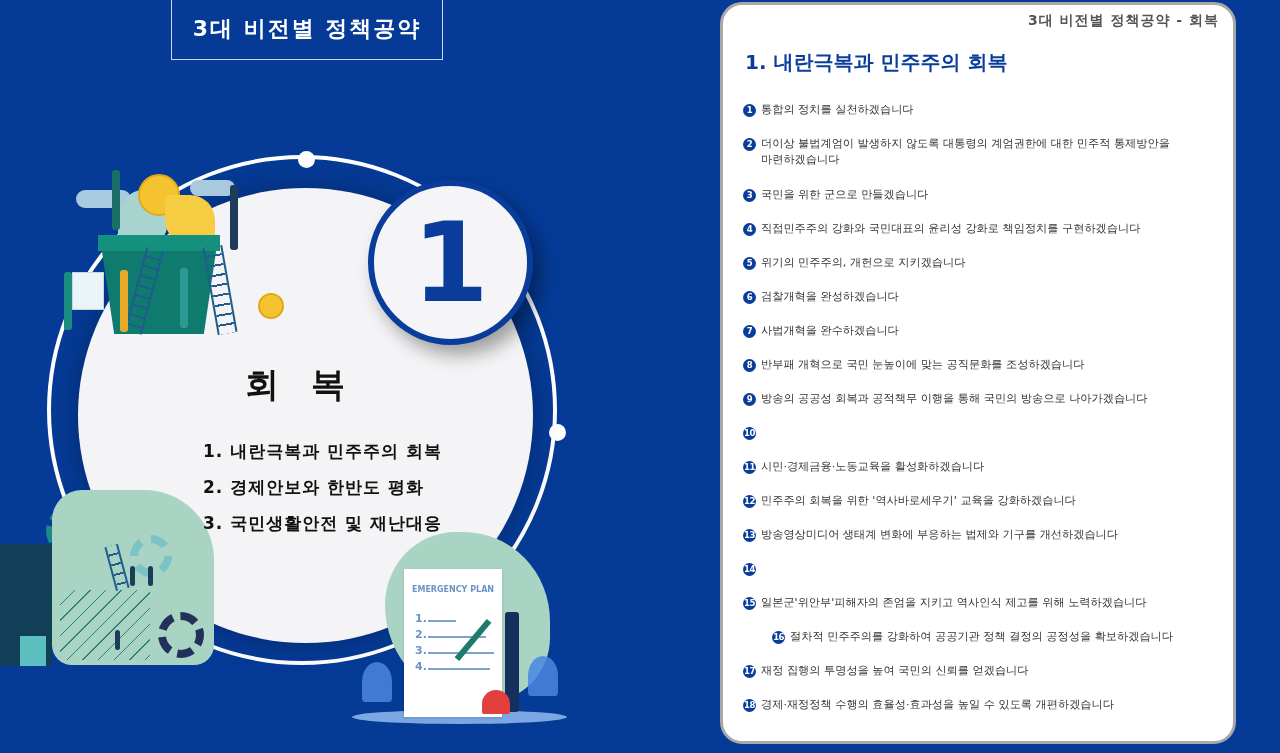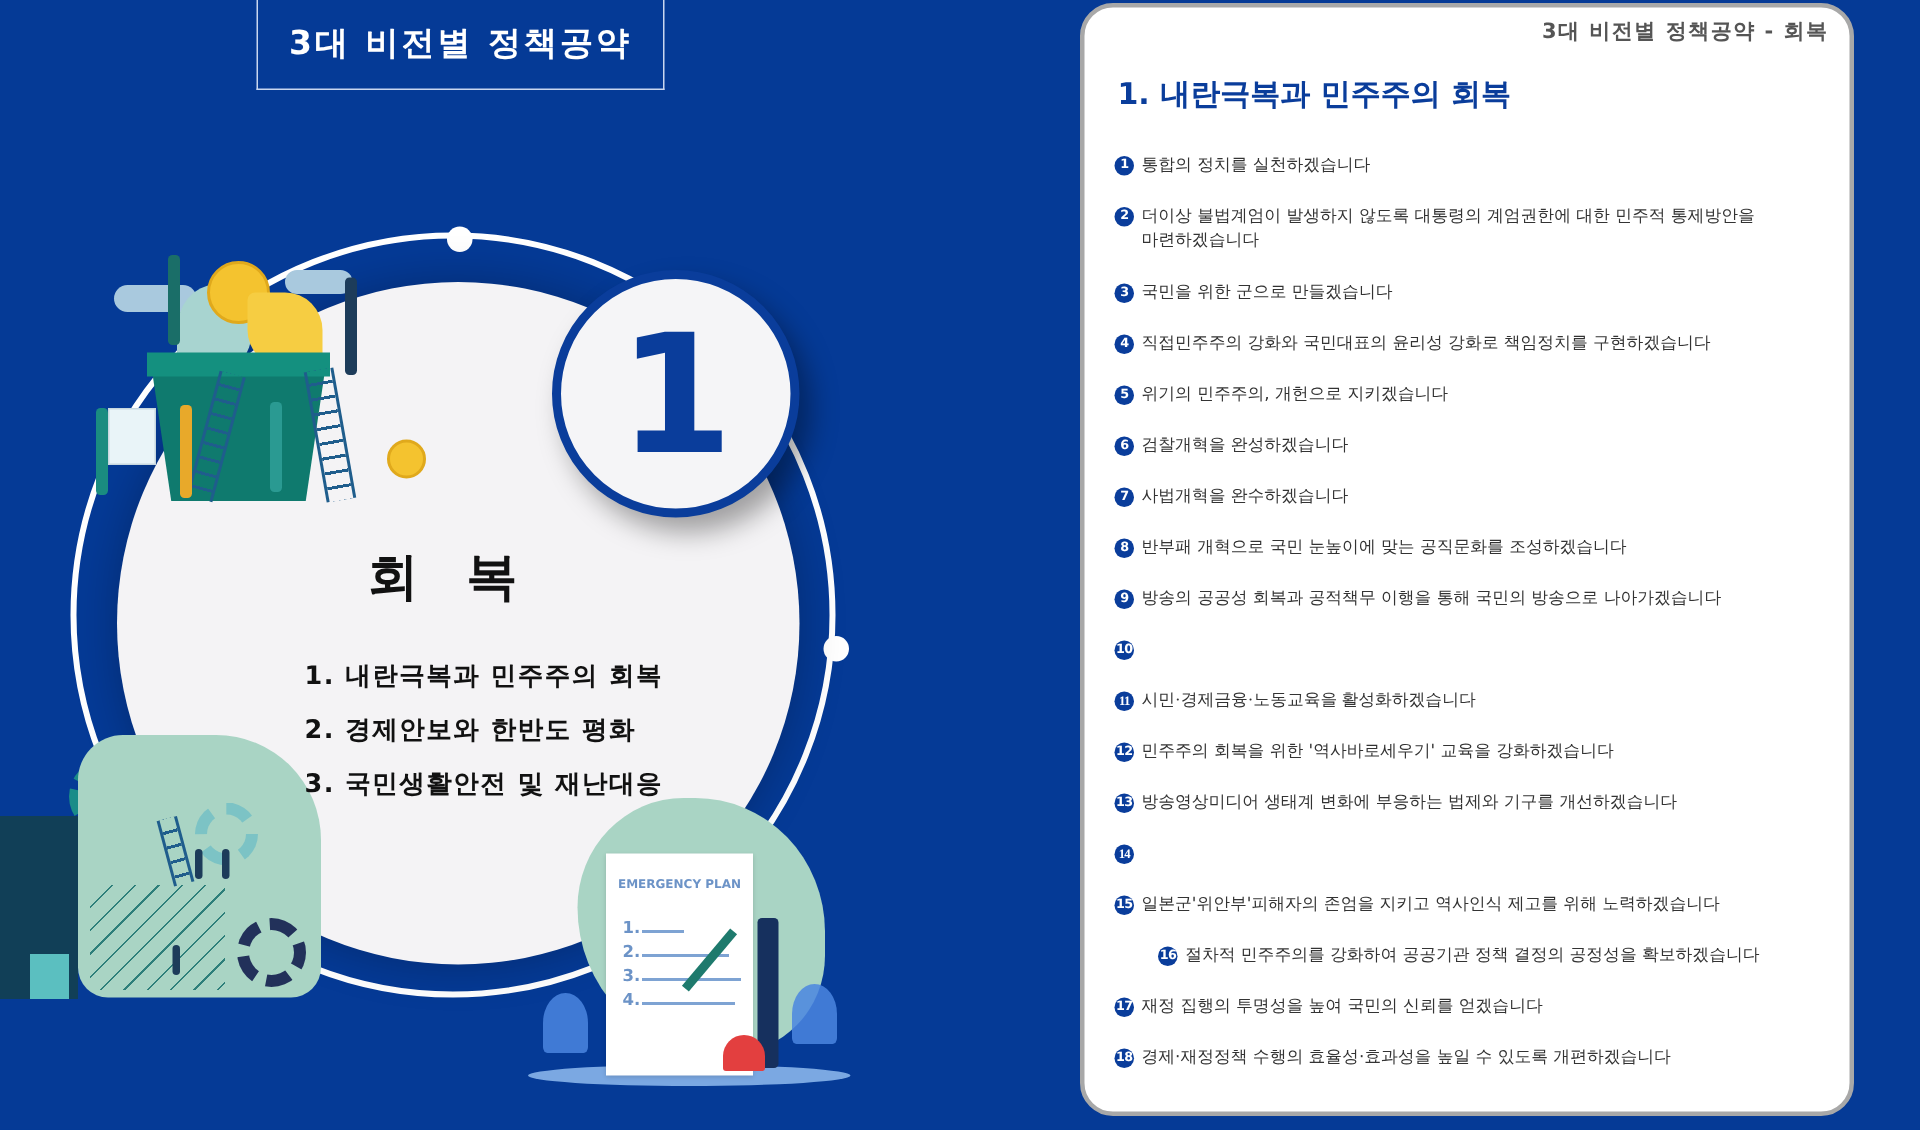--- a/index.html
+++ b/index.html
@@ -196,33 +196,33 @@
         <span class="bullet">8</span>
         <span>반부패 개혁으로 국민 눈높이에 맞는 공직문화를 조성하겠습니다</span>
       </div>
       <div class="pledge" style="position: absolute; top: 289px; left: 0px; right: 0px;">
         <span class="bullet">9</span>
         <span>방송의 공공성 회복과 공적책무 이행을 통해 국민의 방송으로 나아가겠습니다</span>
       </div>
       <div class="pledge" style="position: absolute; top: 323px; left: 0px; right: 0px; gap: 11px;">
         <span class="bullet">10</span>
       </div>
-      <div class="pledge" style="position: absolute; top: 357px; left: 0px; right: 0px; font-family: Liberation Serif, serif;">
+      <div class="pledge" style="position: absolute; top: 357px; left: 0px; right: 0px;">
         <span class="bullet">11</span>
         <span>시민·경제금융·노동교육을 활성화하겠습니다</span>
       </div>
       <div class="pledge" style="position: absolute; top: 391px; left: 0px; right: 0px;">
         <span class="bullet">12</span>
         <span>민주주의 회복을 위한 '역사바로세우기' 교육을 강화하겠습니다</span>
       </div>
       <div class="pledge" style="position: absolute; top: 425px; left: 0px; right: 0px;">
         <span class="bullet">13</span>
         <span>방송영상미디어 생태계 변화에 부응하는 법제와 기구를 개선하겠습니다</span>
       </div>
-      <div class="pledge" style="position: absolute; top: 459px; left: 0px; right: 0px; font-family: Liberation Serif, serif;">
+      <div class="pledge" style="position: absolute; top: 459px; left: 0px; right: 0px;">
         <span class="bullet">14</span>
       </div>
       <div class="pledge" style="position: absolute; top: 493px; left: 0px; right: 0px;">
         <span class="bullet">15</span>
         <span>일본군'위안부'피해자의 존엄을 지키고 역사인식 제고를 위해 노력하겠습니다</span>
       </div>
       <div class="pledge" style="position: absolute; top: 527px; left: 16px; right: 0px; justify-content: flex-end;">
         <span class="bullet">16</span>
         <span>절차적 민주주의를 강화하여 공공기관 정책 결정의 공정성을 확보하겠습니다</span>
       </div>

